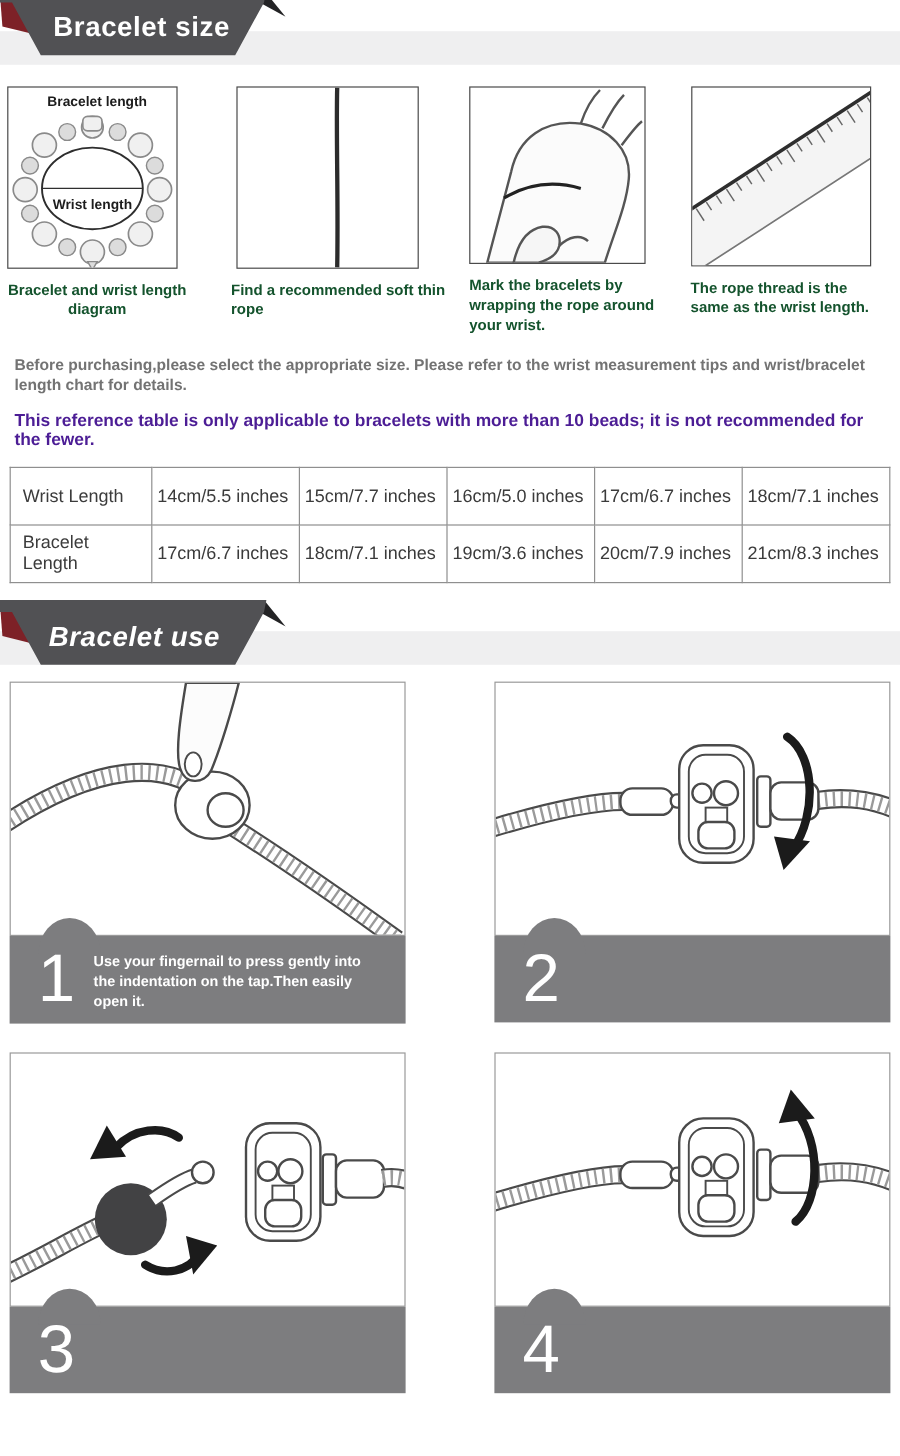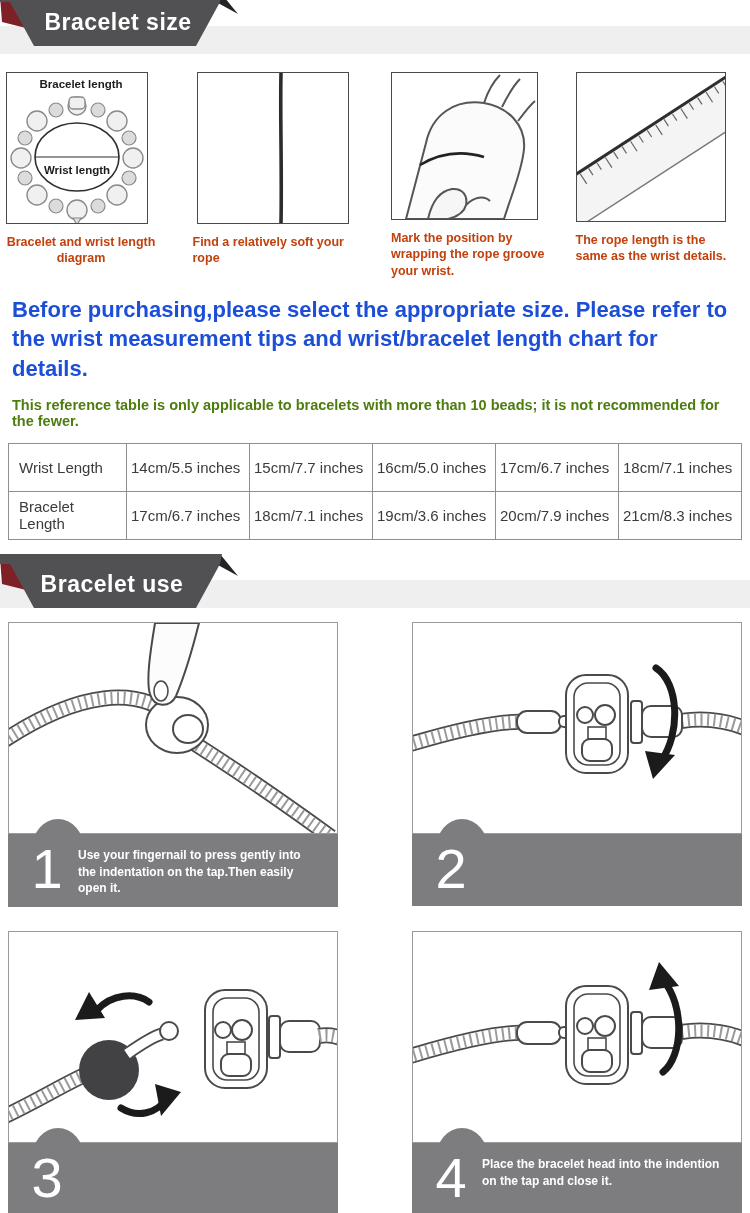--- a/index.html
+++ b/index.html
@@ -20,37 +20,37 @@
     letter-spacing: 0.5px;
   }
   
   .figs { display: flex; padding: 16px 2px 0 2px; }
   .fig { width: 187px; padding: 0 4px; }
   .fig-box { border: 1px solid #4a4a4a; background: #fff; }
   .fig:nth-child(1) .fig-box { width: 142px; height: 152px; }
   .fig:nth-child(2) .fig-box { width: 152px; height: 152px; margin-left: 4px; }
   .fig:nth-child(3) .fig-box { width: 147px; height: 148px; margin-left: 12px; }
   .fig:nth-child(4) .fig-box { width: 150px; height: 150px; margin-left: 10px; }
-  .fig-caption { margin-top: 10px; font-size: 12.5px; font-weight: bold; color: #c2410c; line-height: 1.3; }
+  .fig-caption { margin-top: 10px; font-size: 12.5px; font-weight: bold; color: #14532d; line-height: 1.3; }
   .fig:nth-child(1) .fig-caption { text-align: center; max-width: 150px; }
   .fig:nth-child(2) .fig-caption { max-width: 186px; margin-left: 0px; }
   .fig:nth-child(3) .fig-caption { max-width: 160px; margin-left: 12px; }
   .fig:nth-child(4) .fig-caption { max-width: 160px; margin-left: 10px; }
   
-  .intro { margin: 16px 12px 0 12px; font-size: 22px; font-weight: bold; color: #1d4ed8; line-height: 1.35; }
-  .note  { margin: 13px 12px 0 12px; font-size: 14.5px; font-weight: bold; color: #4d7c0f; }
+  .intro { margin: 16px 12px 0 12px; font-size: 13px; font-weight: bold; color: #737373; line-height: 1.35; }
+  .note  { margin: 13px 12px 0 12px; font-size: 14.5px; font-weight: bold; color: #4c1d95; }
   
   table.size { border-collapse: collapse; margin: 14px 8px 0 8px; width: 734px; }
   table.size td {
     border: 1px solid #8f8f8f; height: 48px; font-size: 15px; color: #3b3b3b;
     padding: 2px 4px; background: #fff;
   }
   table.size td.rowhead { text-align: left; padding-left: 10px; width: 118px; }
   
-  .banner-wrap.second { margin-top: 12px; }
+  .banner-wrap.second { margin-top: 12px; font-style: italic; }
   .steps { display: flex; flex-wrap: wrap; justify-content: space-between; padding: 14px 8px 0 8px; }
   .step { width: 330px; margin-bottom: 24px; }
   .step-img { height: 212px; border: 1px solid #9a9a9a; background: #fff; position: relative; overflow: hidden; }
   .step-caption {
     background: #7d7d7f; color: #fff; position: relative;
     min-height: 72px; padding: 8px 12px 10px 8px; display: flex; align-items: flex-start;
   }
   .step-caption::before {
     content: ""; position: absolute; top: -15px; left: 24px; width: 52px; height: 30px;
     background: #7d7d7f; border-radius: 50% 50% 0 0 / 100% 100% 0 0;
@@ -113,36 +113,36 @@
     </div>
     <div class="fig-caption">Bracelet and wrist length diagram</div>
   </div>
 
   <div class="fig">
     <div class="fig-box">
       <svg width="150" height="150" viewBox="0 0 150 150">
         <path d="M83,0 C82,40 84,95 83,150" fill="none" stroke="#2c2c2c" stroke-width="3.6"></path>
       </svg>
     </div>
-    <div class="fig-caption">Find a relatively soft your rope</div>
+    <div class="fig-caption">Find a recommended soft thin rope</div>
   </div>
 
   <div class="fig">
     <div class="fig-box">
       <svg width="145" height="146" viewBox="0 0 145 146">
         <path d="M14,146 L34,70 C40,42 62,26 92,30 C116,34 134,52 132,76 C130,98 120,120 112,146 Z" fill="#fbfbfb" stroke="#555" stroke-width="2"></path>
         <path d="M92,30 C96,18 102,8 108,2" fill="none" stroke="#555" stroke-width="2"></path>
         <path d="M110,34 C116,22 122,12 128,6" fill="none" stroke="#555" stroke-width="2"></path>
         <path d="M126,48 C132,40 138,32 143,28" fill="none" stroke="#555" stroke-width="2"></path>
         <path d="M28,92 Q58,74 92,84" fill="none" stroke="#222" stroke-width="2.6"></path>
         <path d="M36,146 C40,128 48,118 60,116 C70,115 76,122 74,132 C72,140 64,144 56,146 Z" fill="#f6f6f6" stroke="#555" stroke-width="2"></path>
         <path d="M74,132 C82,124 92,122 98,128" fill="none" stroke="#555" stroke-width="2"></path>
       </svg>
     </div>
-    <div class="fig-caption">Mark the position by wrapping the rope groove your wrist.</div>
+    <div class="fig-caption">Mark the bracelets by wrapping the rope around your wrist.</div>
   </div>
 
   <div class="fig">
     <div class="fig-box">
       <svg width="148" height="148" viewBox="0 0 148 148">
         <g transform="rotate(-33 74 74)">
           <rect x="-40" y="56" width="230" height="46" fill="#f4f4f4" stroke="#777" stroke-width="1.4"></rect>
           <line x1="-40" y1="56" x2="190" y2="56" stroke="#2e2e2e" stroke-width="3"></line>
           <g stroke="#666" stroke-width="1.2">
             <line x1="-30" y1="58" x2="-30" y2="70"></line>
@@ -164,21 +164,21 @@
             <line x1="130" y1="58" x2="130" y2="66"></line>
               <line x1="140" y1="58" x2="140" y2="66"></line>
             <line x1="150" y1="58" x2="150" y2="70"></line>
               <line x1="160" y1="58" x2="160" y2="66"></line>
             <line x1="170" y1="58" x2="170" y2="66"></line>
               <line x1="180" y1="58" x2="180" y2="70"></line>
           </g>
         </g>
       </svg>
     </div>
-    <div class="fig-caption">The rope length is the same as the wrist details.</div>
+    <div class="fig-caption">The rope thread is the same as the wrist length.</div>
   </div>
 </div>
 
 <div class="intro">Before purchasing,please select the appropriate size. Please refer to the wrist measurement tips and wrist/bracelet length chart for details.</div>
 <div class="note">This reference table is only applicable to bracelets with more than 10 beads; it is not recommended for the fewer.</div>
 
 <table class="size">
   <tbody>
       <tr>
     <td class="rowhead">Wrist Length</td>
@@ -310,16 +310,15 @@
         <rect class="ln2" x="175" y="106" width="18" height="12"></rect>
         <rect class="ln" x="169" y="118" width="30" height="22" rx="8"></rect>
         <rect class="ln" x="218" y="80" width="11" height="42" rx="3"></rect>
         <rect class="ln" x="229" y="85" width="40" height="31" rx="9"></rect>
         <path class="arr" d="M250,140 C270,124 272,74 250,48"></path>
         <polygon class="ah" points="236,58 266,54 246,30"></polygon>
       </svg>
     </div>
     <div class="step-caption">
       <div class="step-num">4</div>
-      <div class="step-text">Place the bracelet head into the indention on the tap and close it.</div>
     </div>
   </div>
 </div>
 
 </body></html>

